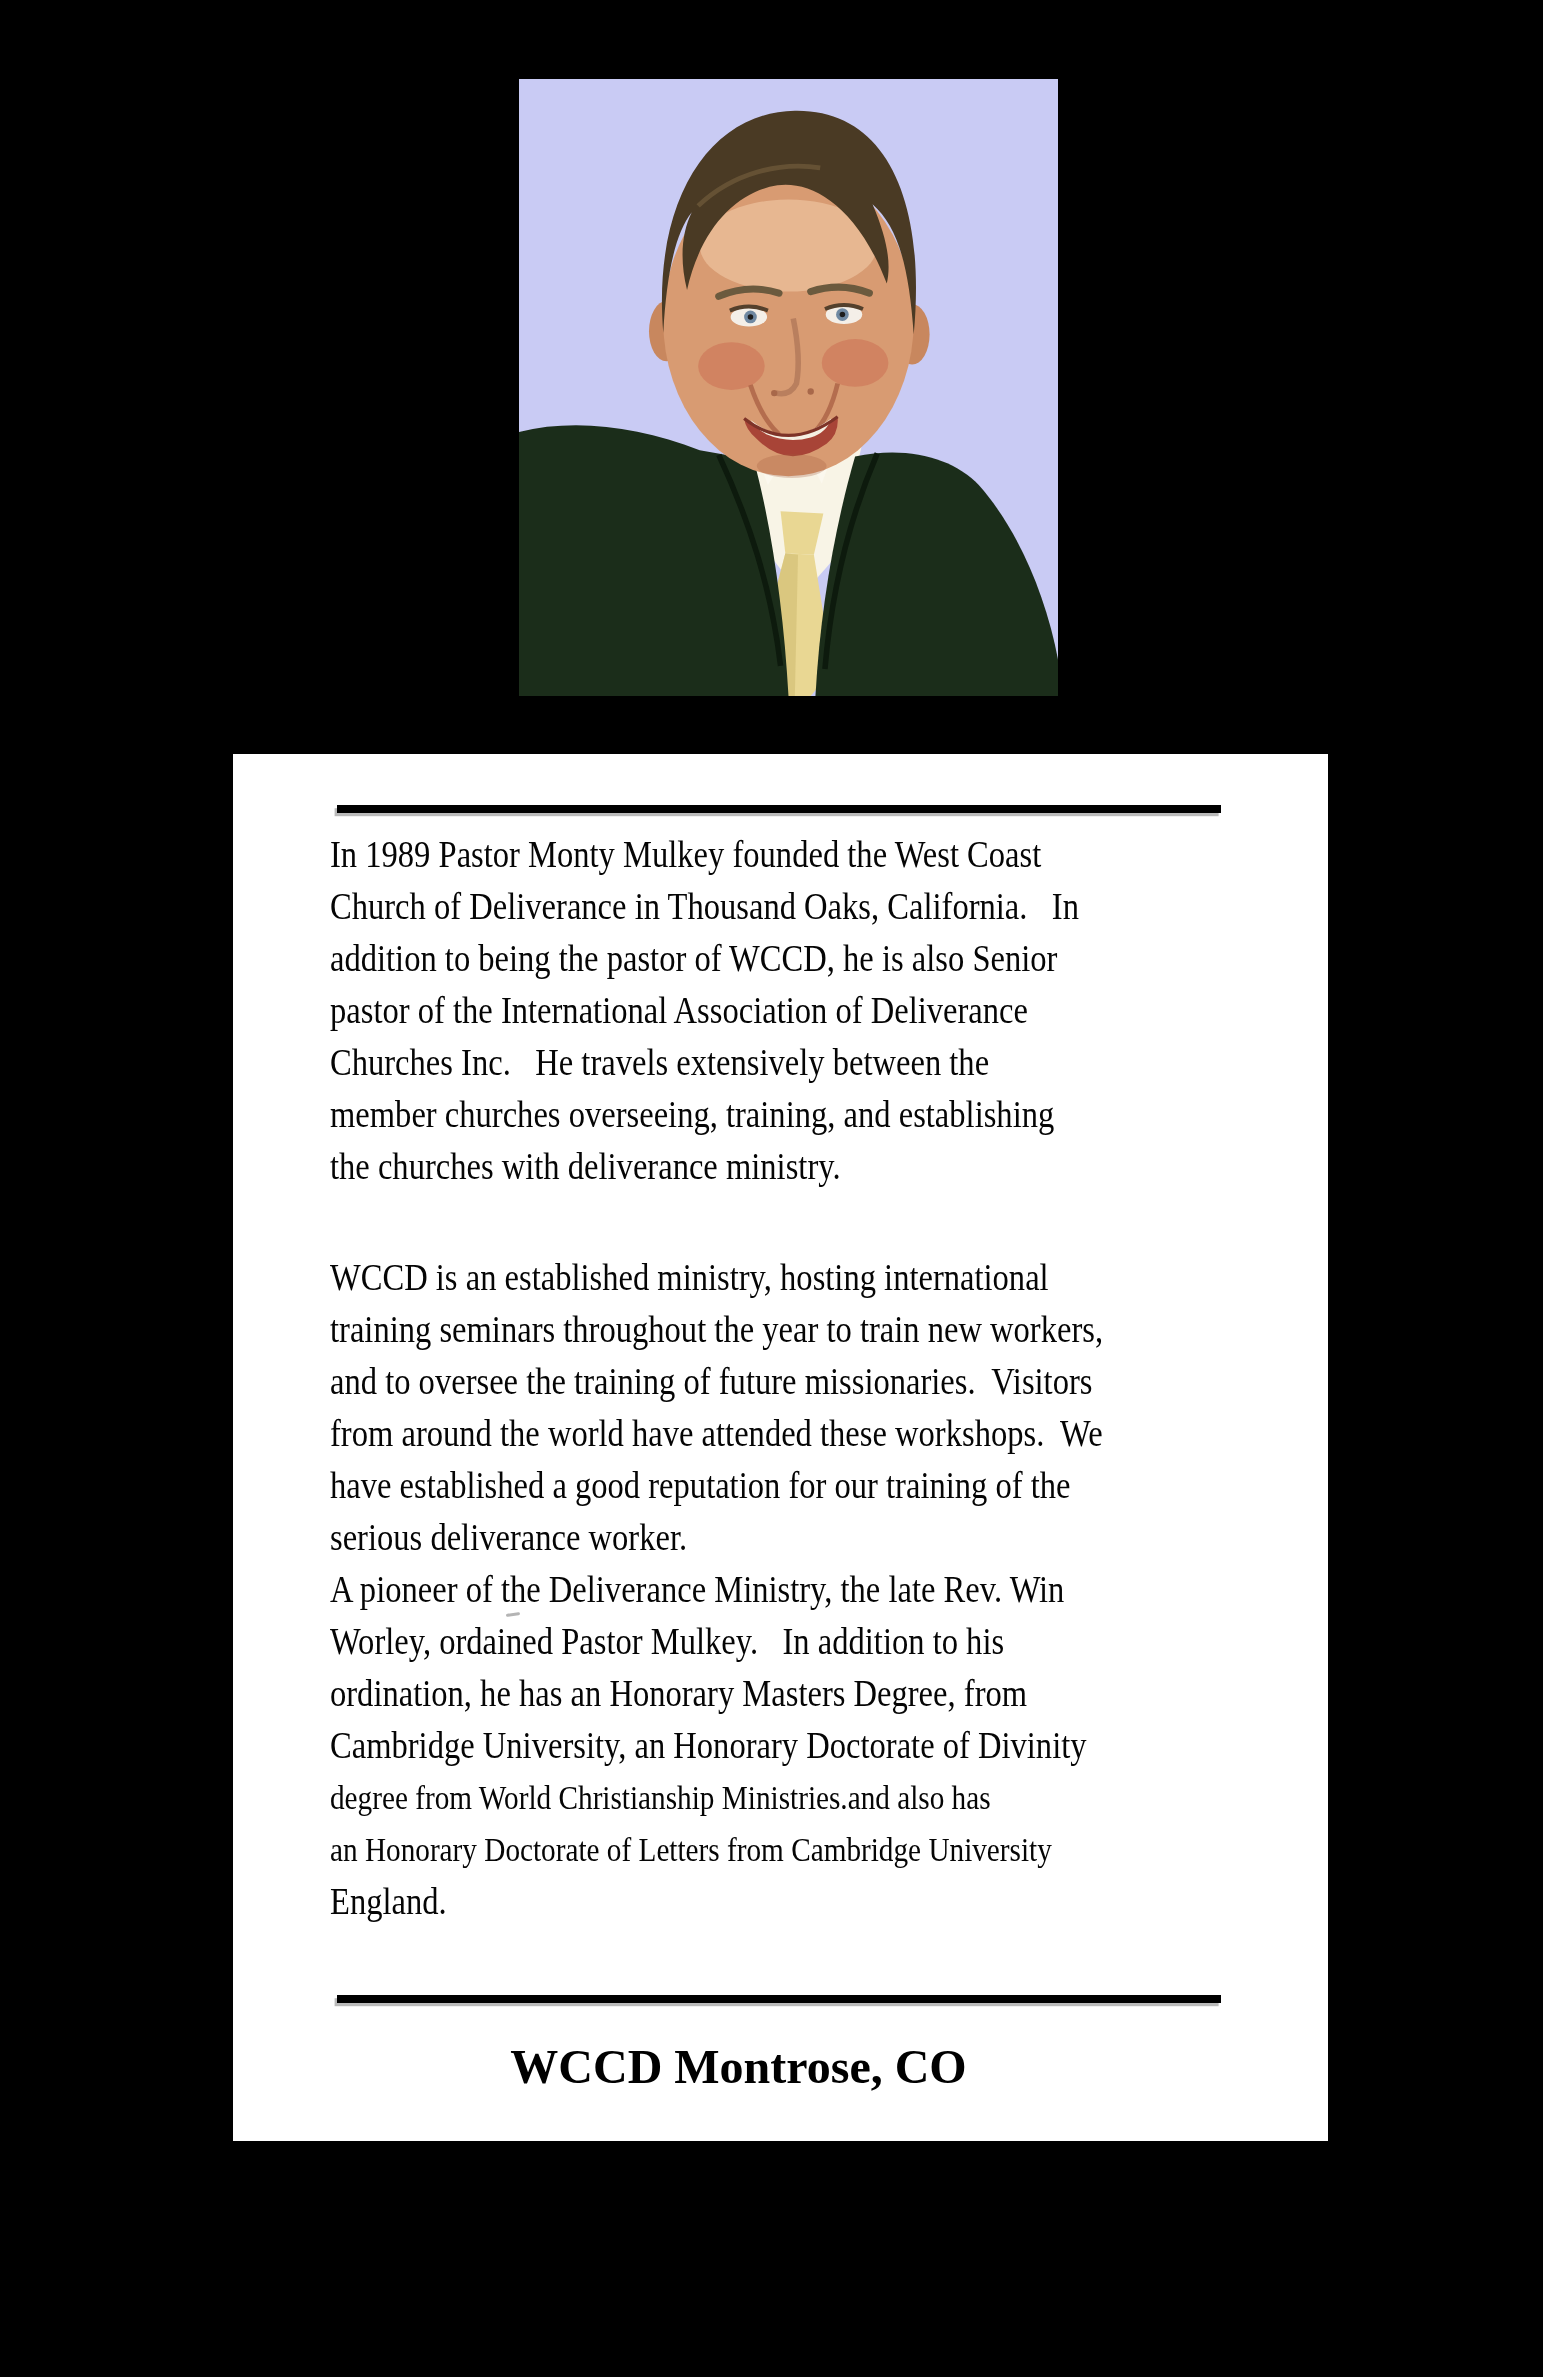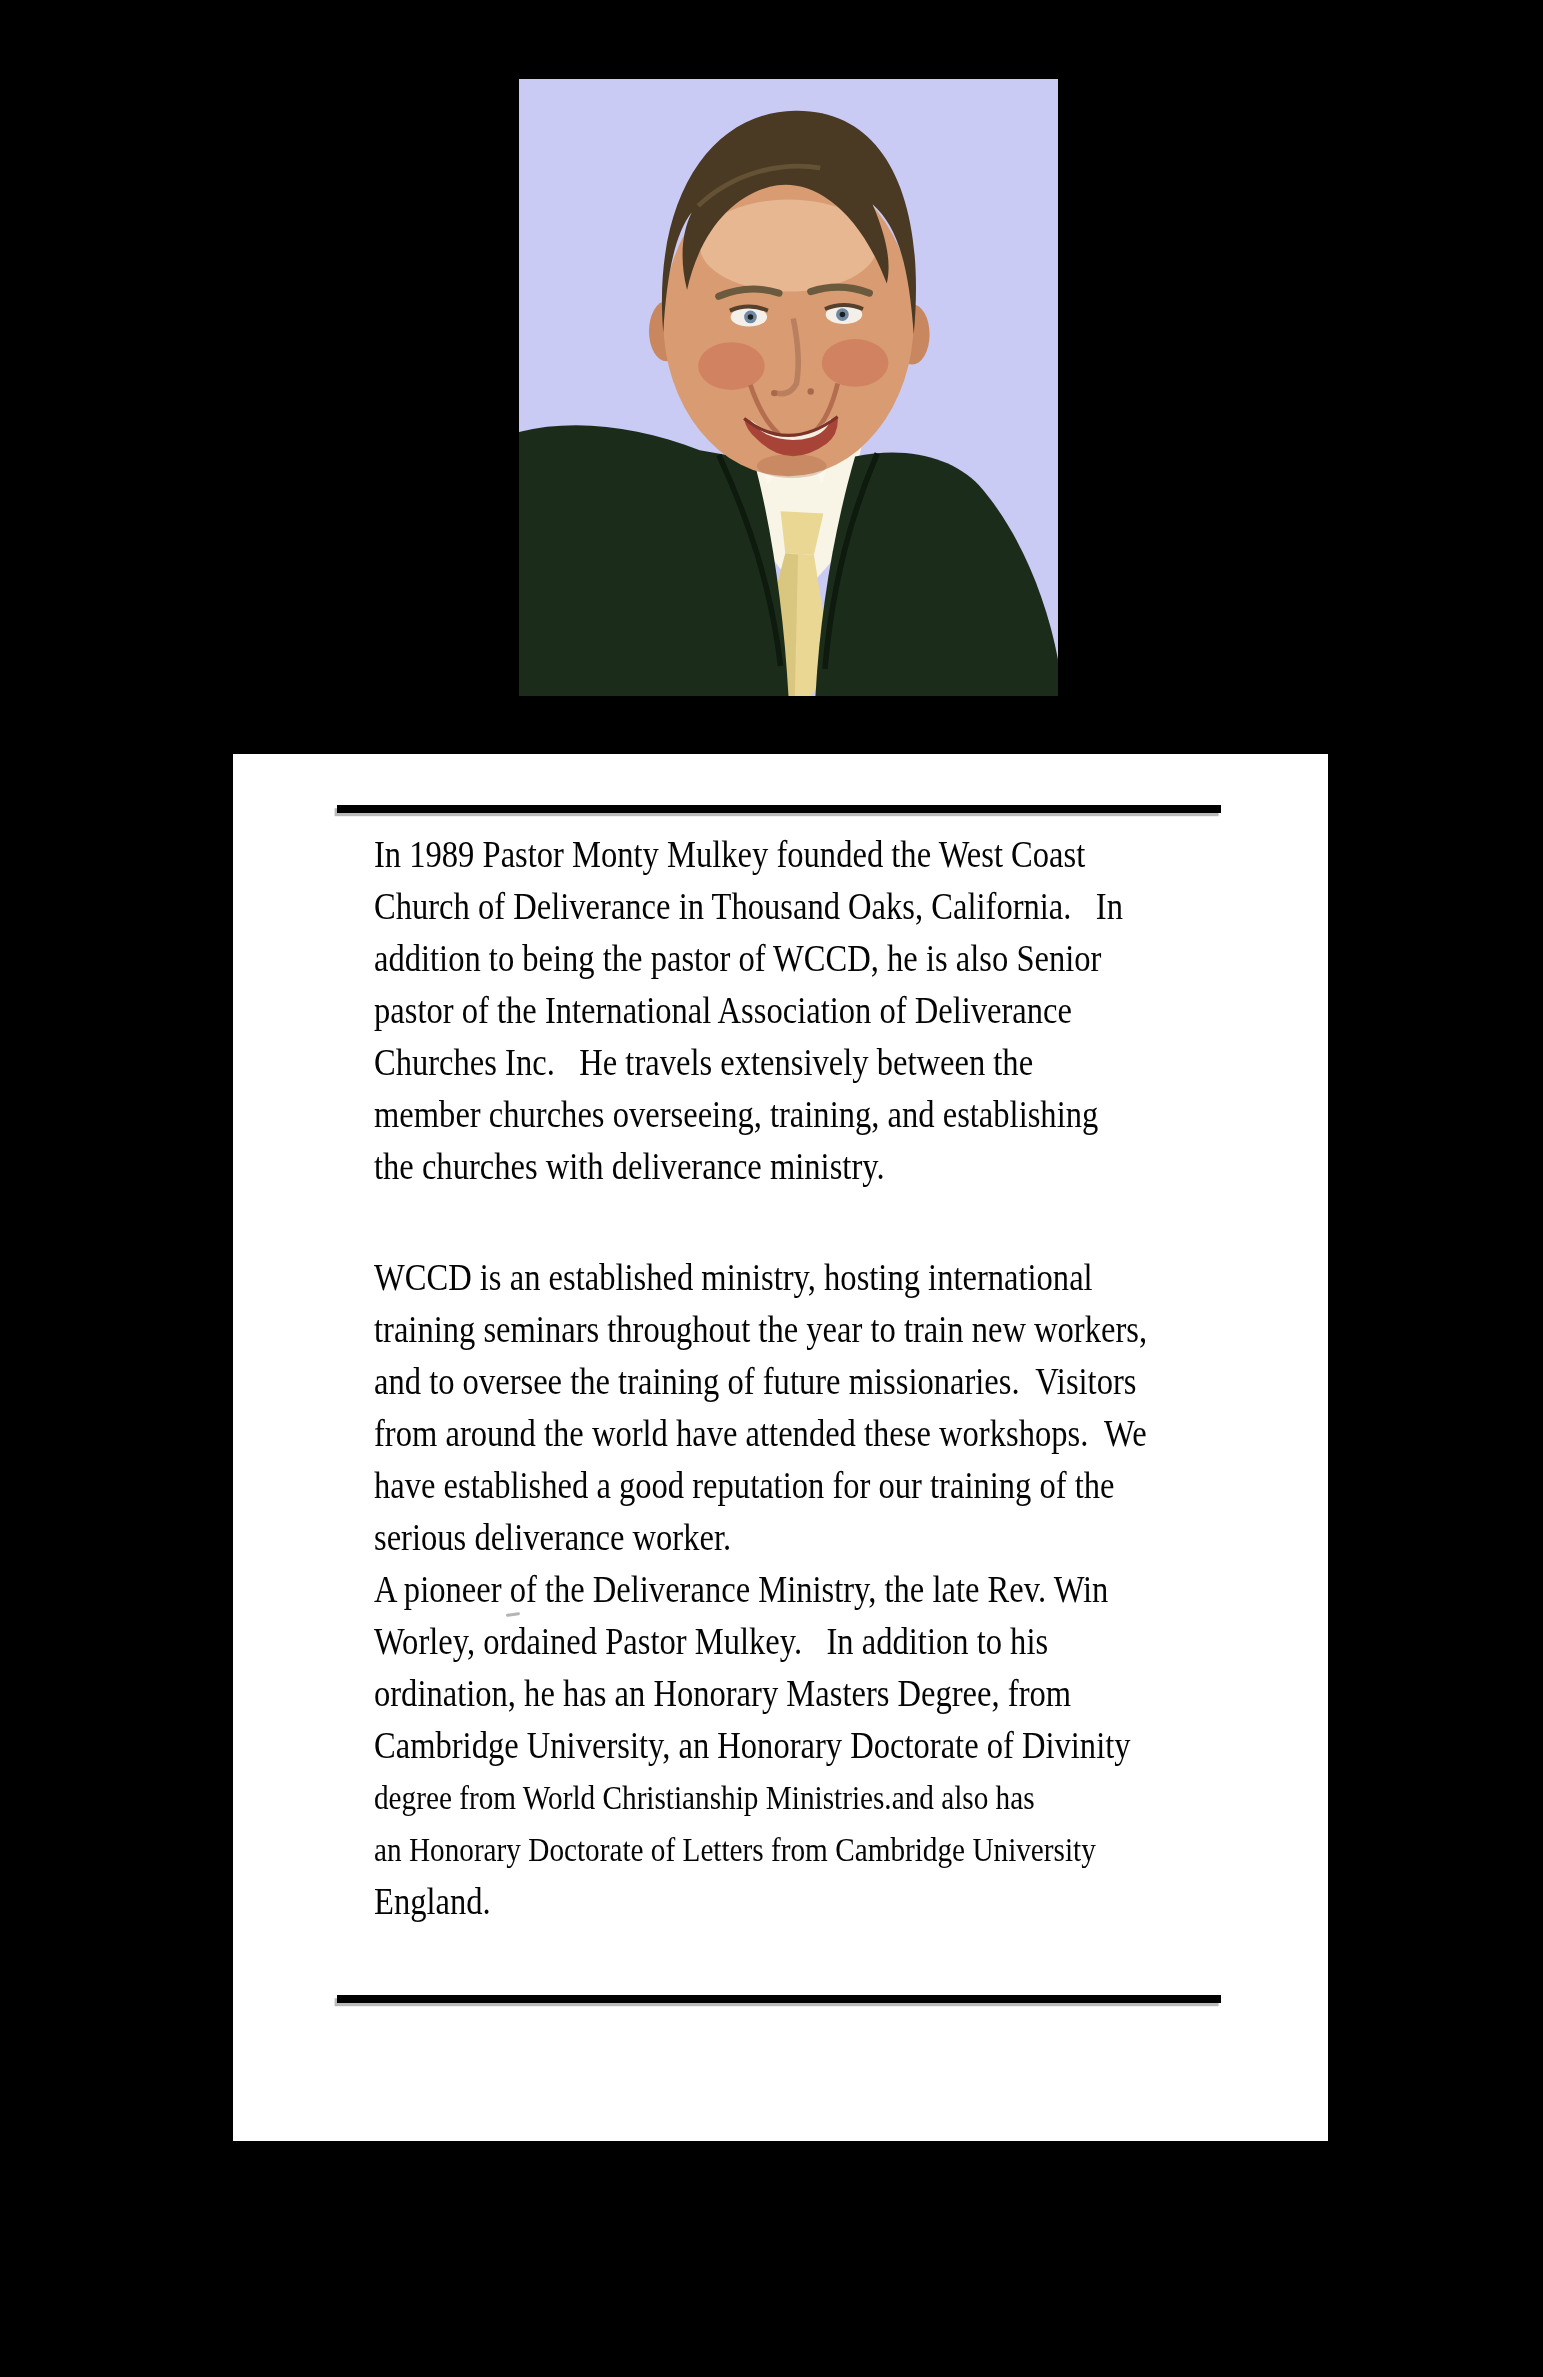--- a/index.html
+++ b/index.html
@@ -23,21 +23,20 @@
   }
   .rule{
     position:absolute;left:104px;width:884px;height:8px;background:#000;
     box-shadow:-2.4px 3.2px 0 rgba(130,130,130,.55);
   }
   .rule-top{top:51px;}
   .rule-bottom{top:1241px;}
   .textcol{
     position:absolute;left:97px;top:75px;width:920px;
     color:#050505;
-    margin-left:44px;
   }
   .para{margin:0;padding:0;}
   .para-1{margin-bottom:59px;}
   .para-2{margin-bottom:52px;}
   .bodyline{
     font-size:37px;
     line-height:52px;height:52px;
     white-space:pre;
     transform:scaleX(0.88);
     transform-origin:0 50%;
@@ -153,14 +152,15 @@
       <div class="bodyline alt">degree from World Christianship Ministries.and also has</div>
       <div class="bodyline alt">an Honorary Doctorate of Letters from Cambridge University</div>
       <div class="bodyline">England.</div>
     </div>
   </div>
 
   <div class="smudge"></div>
 
   <div class="rule rule-bottom"></div>
 
+  <div class="footer-title">WCCD Montrose, CO</div>
 </div>
 
 
 </body></html>

